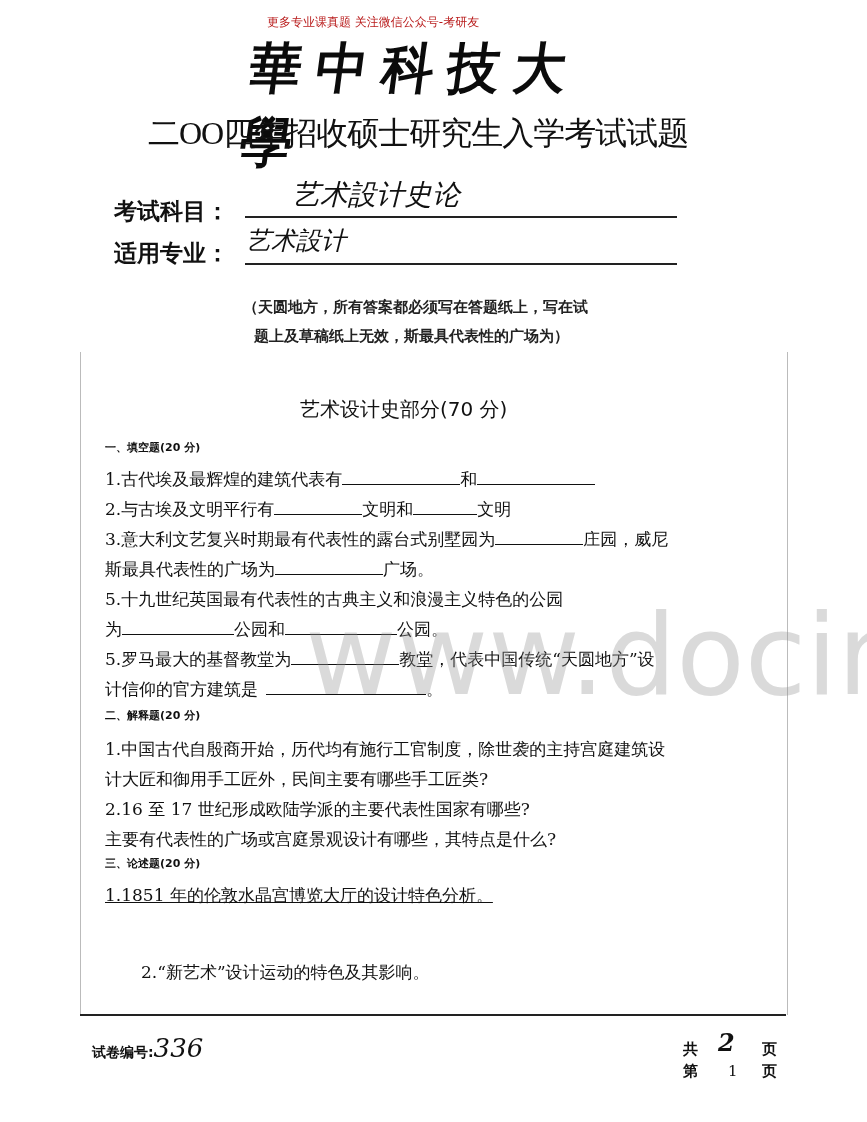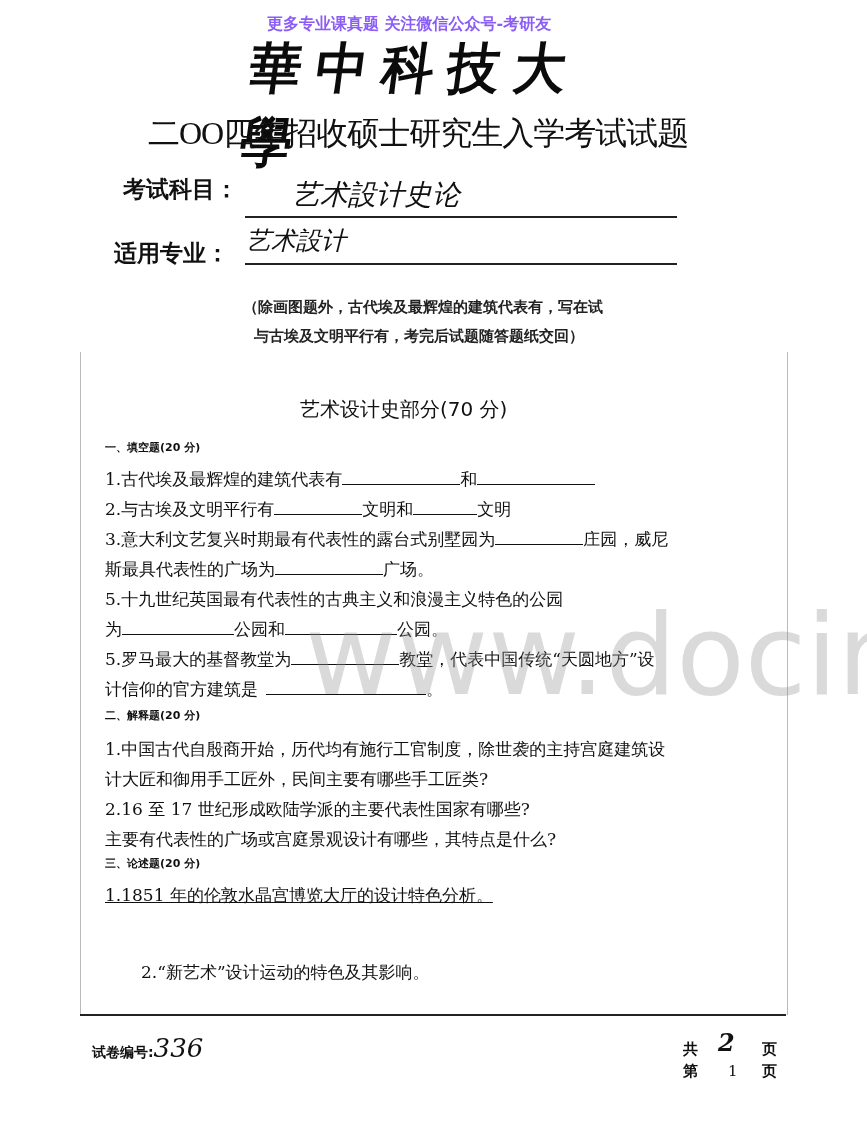--- a/index.html
+++ b/index.html
@@ -1,20 +1,20 @@
 <!DOCTYPE html>
 <html><head>
 <meta charset="utf-8">
 <style>
   html, body { margin:0; padding:0; background:#ffffff; }
   body { width:867px; height:1122px; position:relative; overflow:hidden;
          font-family:"DejaVu Serif","Liberation Serif",serif; color:#111; }
   .abs { position:absolute; }
   .promo { left:265px; top:14px; font-family:"DejaVu Sans","Liberation Sans",sans-serif;
-           font-weight:bold; font-size:16px; color:#8b5cf6; background:#fff; padding:0 2px; letter-spacing:0px; z-index:3;}
+           font-weight:normal; font-size:12px; color:#b91c1c; background:#fff; padding:0 2px; letter-spacing:0px; z-index:3;}
   .uni { left:245px; top:36px; width:395px; font-size:52px; font-weight:bold; letter-spacing:14px;
          font-family:"DejaVu Serif",serif; color:#0b0b0b; transform:scaleY(1.05) skewX(-8deg); }
   .title { left:148px; top:112px; font-size:32px; font-family:Liberation Serif, serif; letter-spacing:-1px; }
   .label { font-family:"DejaVu Sans",sans-serif; font-weight:bold; font-size:23px; }
   .hand { font-family:"DejaVu Serif",serif; font-size:28px; font-style:italic; }
   .uline { height:2px; background:#222; }
   .notice { font-family:"DejaVu Sans",sans-serif; font-weight:bold; font-size:15px; color:#222; }
   .box { left:80px; top:352px; width:706px; height:663px; border-left:1px solid #bbb; border-right:1px solid #bbb; }
   .bottomline { left:80px; top:1014px; width:706px; height:2px; background:#222; }
   .section-title { left:300px; top:396px; font-size:20px; font-family:"DejaVu Sans",sans-serif; }
@@ -26,30 +26,30 @@
   .footer-code .num { font-family:"DejaVu Serif",serif; font-style:italic; font-size:26px; font-weight:normal; }
   .pg { font-family:"DejaVu Sans",sans-serif; font-weight:bold; font-size:15px; }
 </style>
 </head>
 <body>
 
 <div class="abs promo">更多专业课真题 关注微信公众号-考研友</div>
 <div class="abs uni">華中科技大學</div>
 <div class="abs title">二OO四年招收硕士研究生入学考试试题</div>
 
-<div class="abs label" style="left:114px;top:174px;margin-left:9px;">考试科目：</div>
+<div class="abs label" style="left:114px;top:196px;">考试科目：</div>
 <div class="abs hand" style="left:292px;top:176px;">艺术設计史论</div>
 <div class="abs uline" style="left:245px;top:216px;width:432px;"></div>
 
 <div class="abs label" style="left:114px;top:238px;">适用专业：</div>
 <div class="abs hand" style="left:246px;top:224px;font-size:25px;">艺术設计</div>
 <div class="abs uline" style="left:245px;top:263px;width:432px;"></div>
 
-<div class="abs notice" style="left:243px;top:298px;">（除画图题外，古代埃及最辉煌的建筑代表有，写在试</div>
-<div class="abs notice" style="left:254px;top:327px;">与古埃及文明平行有，考完后试题随答题纸交回）</div>
+<div class="abs notice" style="left:243px;top:298px;">（天圆地方，所有答案都必须写在答题纸上，写在试</div>
+<div class="abs notice" style="left:254px;top:327px;">题上及草稿纸上无效，斯最具代表性的广场为）</div>
 
 <div class="abs box"></div>
 <div class="abs bottomline"></div>
 
 <div class="abs section-title">艺术设计史部分(70 分)</div>
 
 <div class="abs q h" style="top:440px;">一、填空题(20 分)</div>
 
 <div class="abs q" style="top:468px;">
   <span>1.古代埃及最辉煌的建筑代表有</span><span class="blank" style="width:118px;"></span><span>和</span><span class="blank" style="width:118px;"></span>

